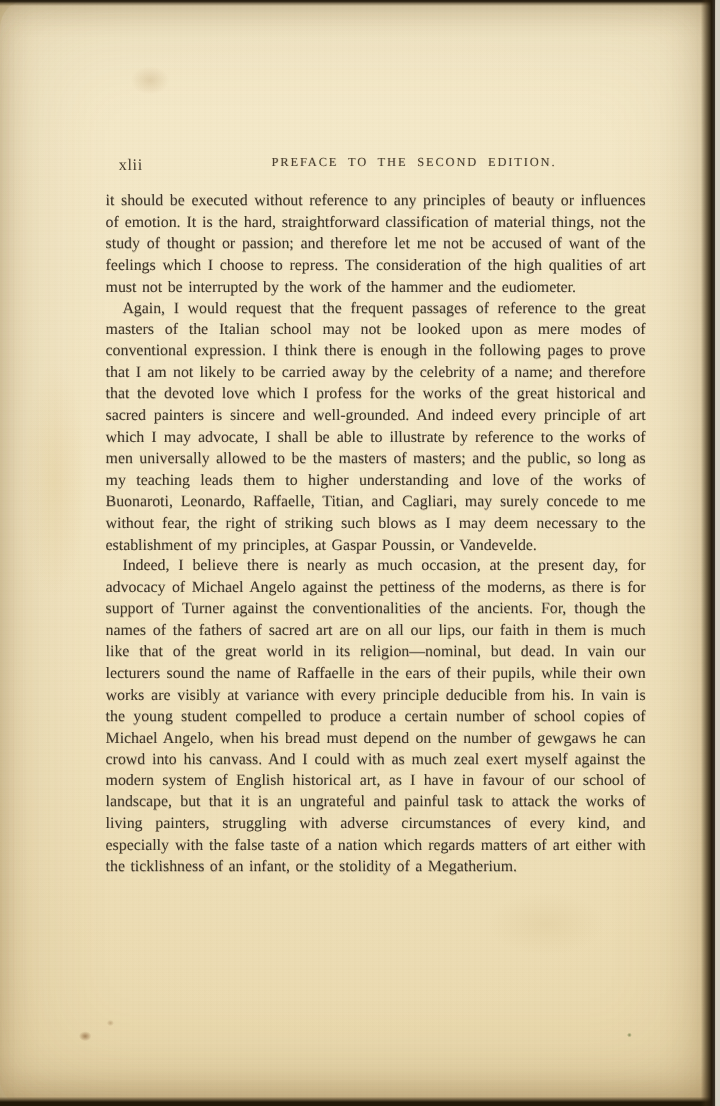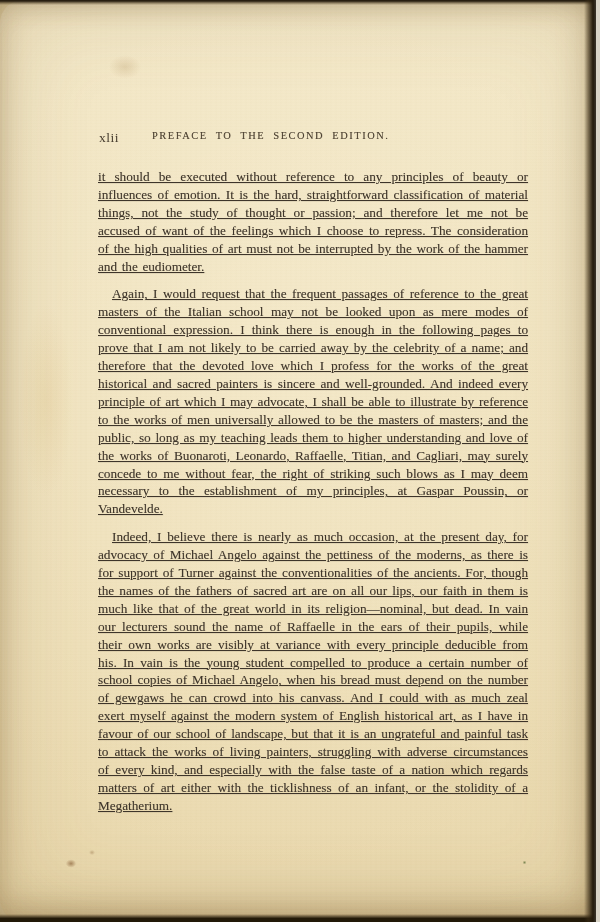--- a/index.html
+++ b/index.html
@@ -54,32 +54,32 @@
     background:radial-gradient(50% 50% at 50% 50%, rgba(130,88,45,0.35), rgba(130,88,45,0) 75%);}
   .stain-speck-green{left:522px;top:860px;width:5px;height:5px;
     background:radial-gradient(50% 50% at 50% 50%, rgba(92,112,58,0.75), rgba(92,112,58,0) 80%);}
   .stain-lower-right{left:390px;top:735px;width:130px;height:70px;border-radius:45%;
     background:radial-gradient(50% 50% at 50% 50%, rgba(175,142,78,0.10), rgba(175,142,78,0) 75%);}
 
   
   .header{position:absolute;left:88px;top:130px;width:450px;height:18px;
     color:#473d2f;}
   .folio{position:absolute;left:11px;top:0;font-size:13.5px;letter-spacing:0.5px;}
-  .running-title{display:block;text-align:left;padding-left:64px;
+  .running-title{display:block;text-align:center;padding-left:64px;
     font-size:10.3px;letter-spacing:1.6px;word-spacing:4px;color:#4a3f30;
     text-shadow:0.3px 0.3px 0.6px rgba(74,63,48,0.35);}
 
   
   .textblock{
     position:absolute;left:88px;top:158px;width:450px;
     font-size:13.2px;line-height:17.9px;color:#3e352a;
     text-align:justify;word-spacing:0.10em;
     text-shadow:0.3px 0.3px 0.55px rgba(62,53,42,0.30);
   }
-  .textblock p{margin:10px;text-decoration:underline;}
+  .textblock p{margin:0;}
   .textblock p.indent{text-indent:14px;}
 </style>
 </head>
 <body>
 
 <div class="page">
 
   <div class="grain"></div>
 
   <div class="stain stain-smudge-topleft"></div>

